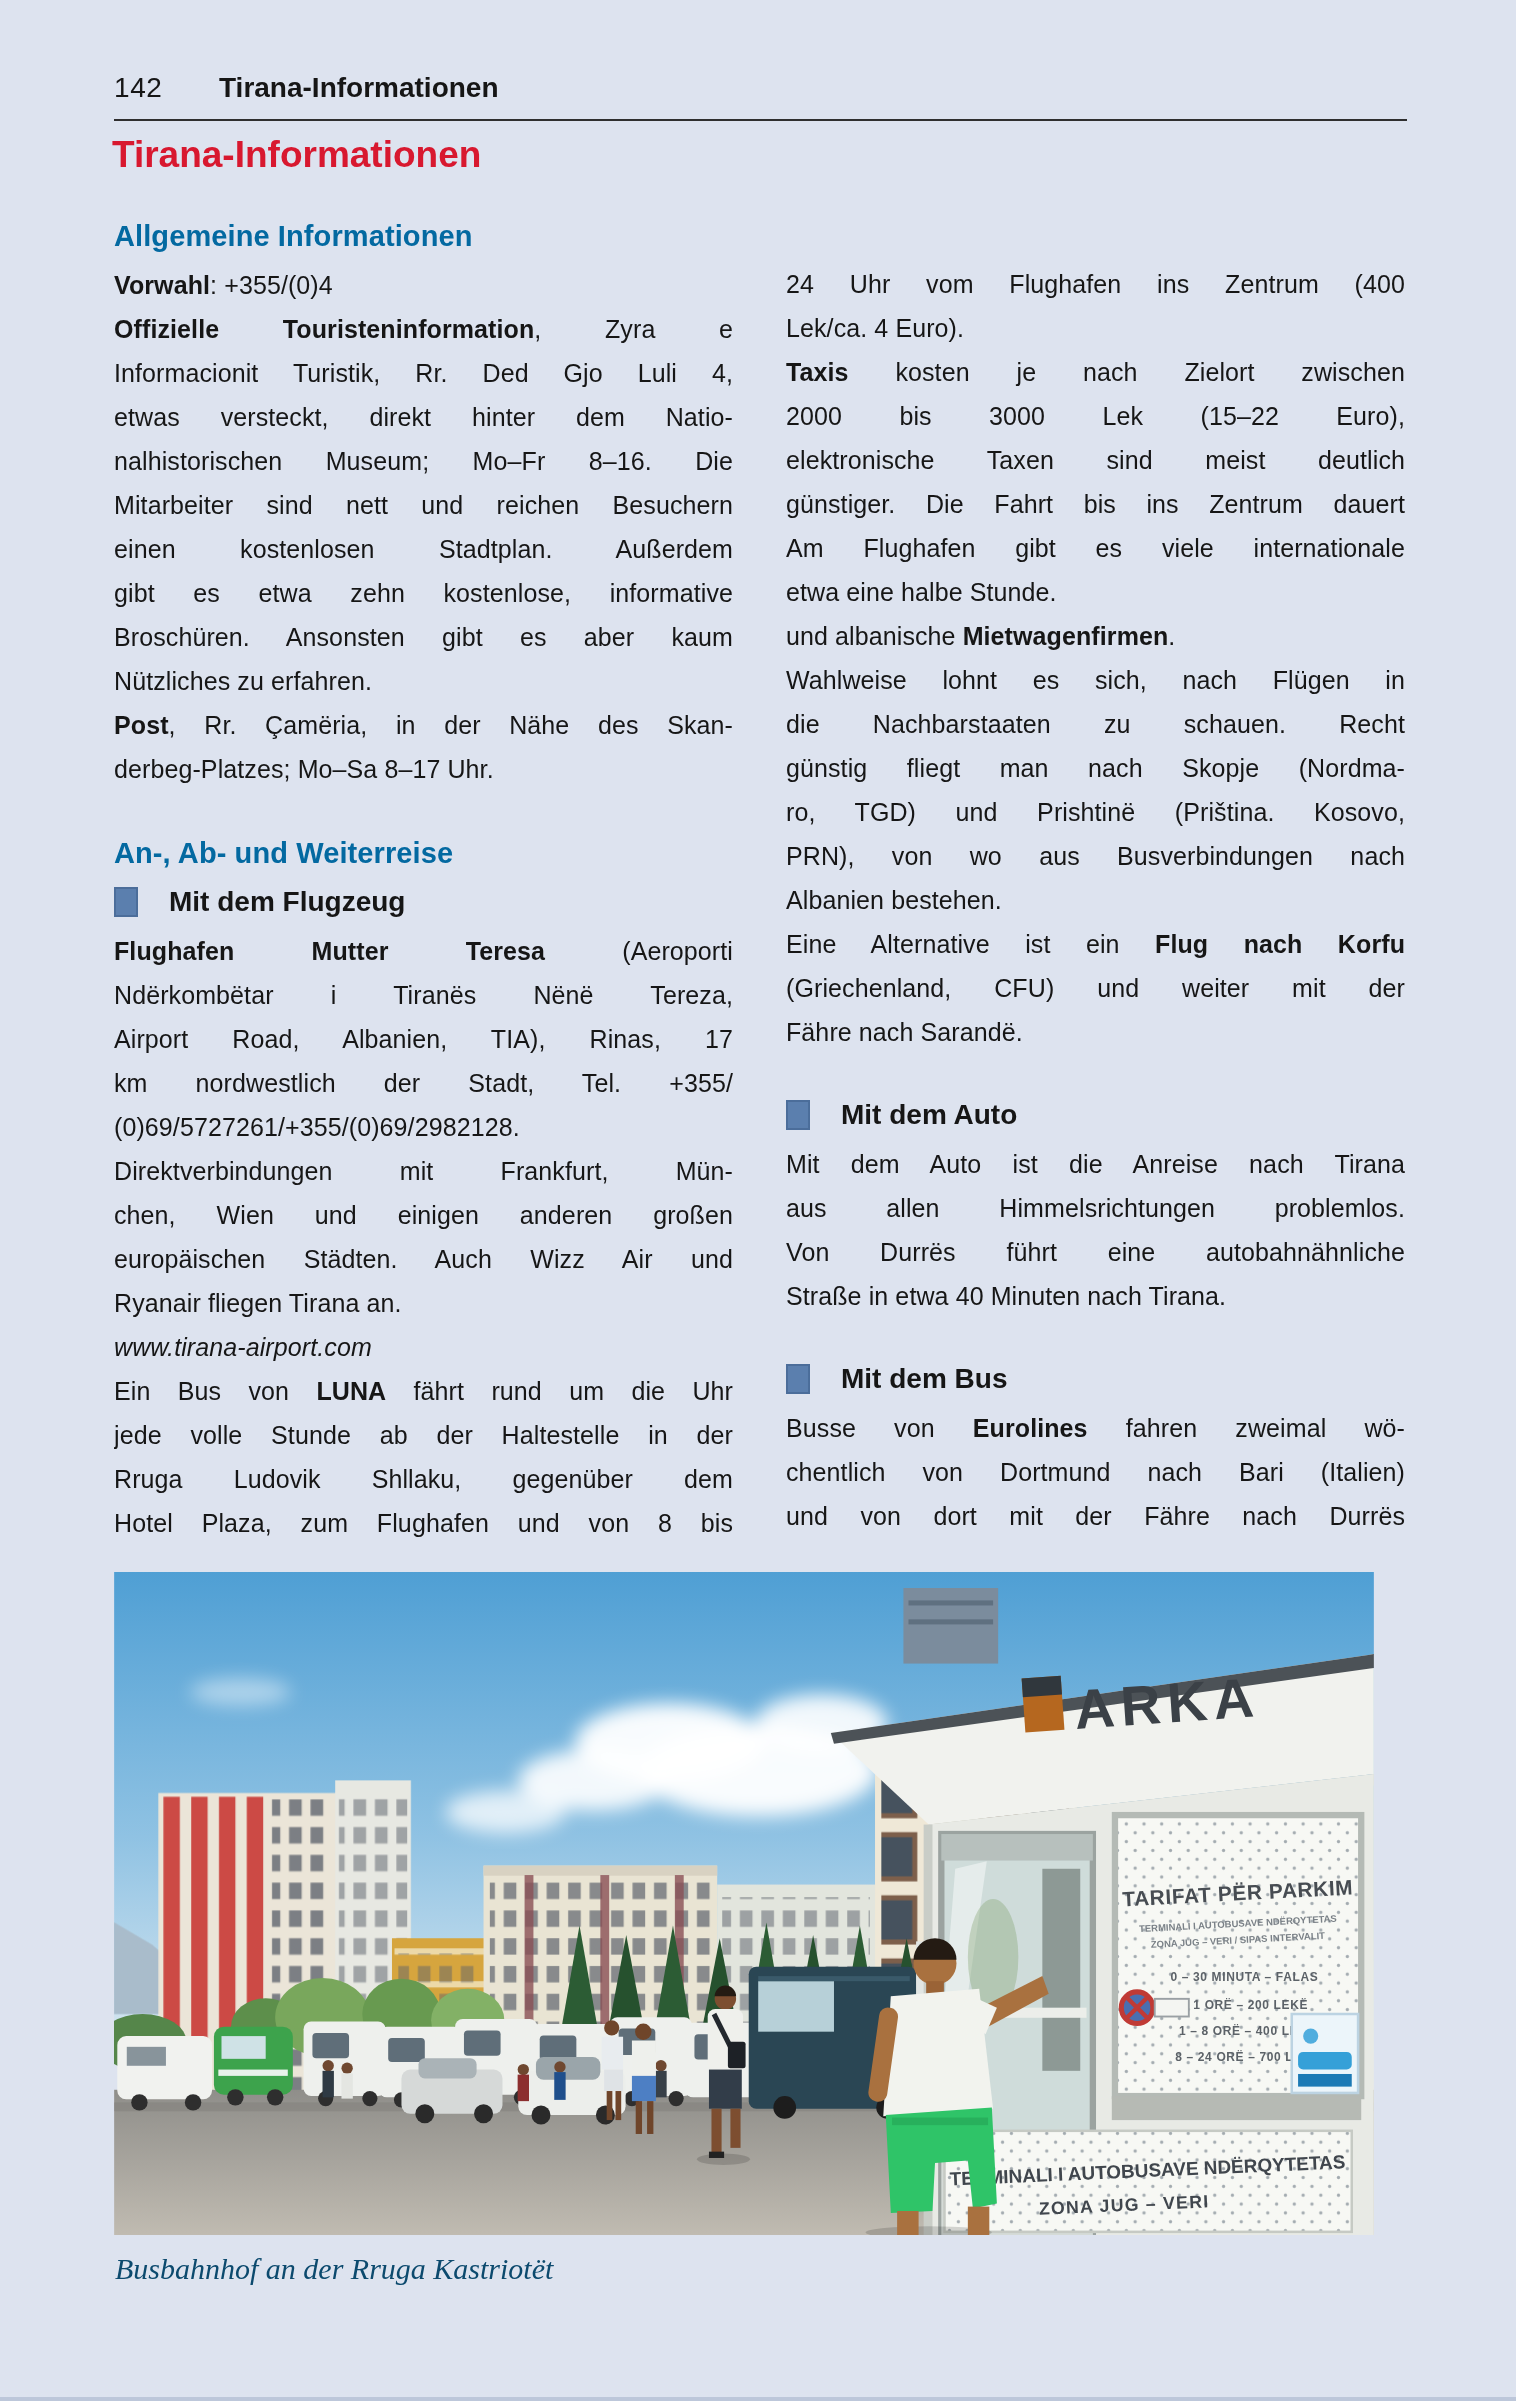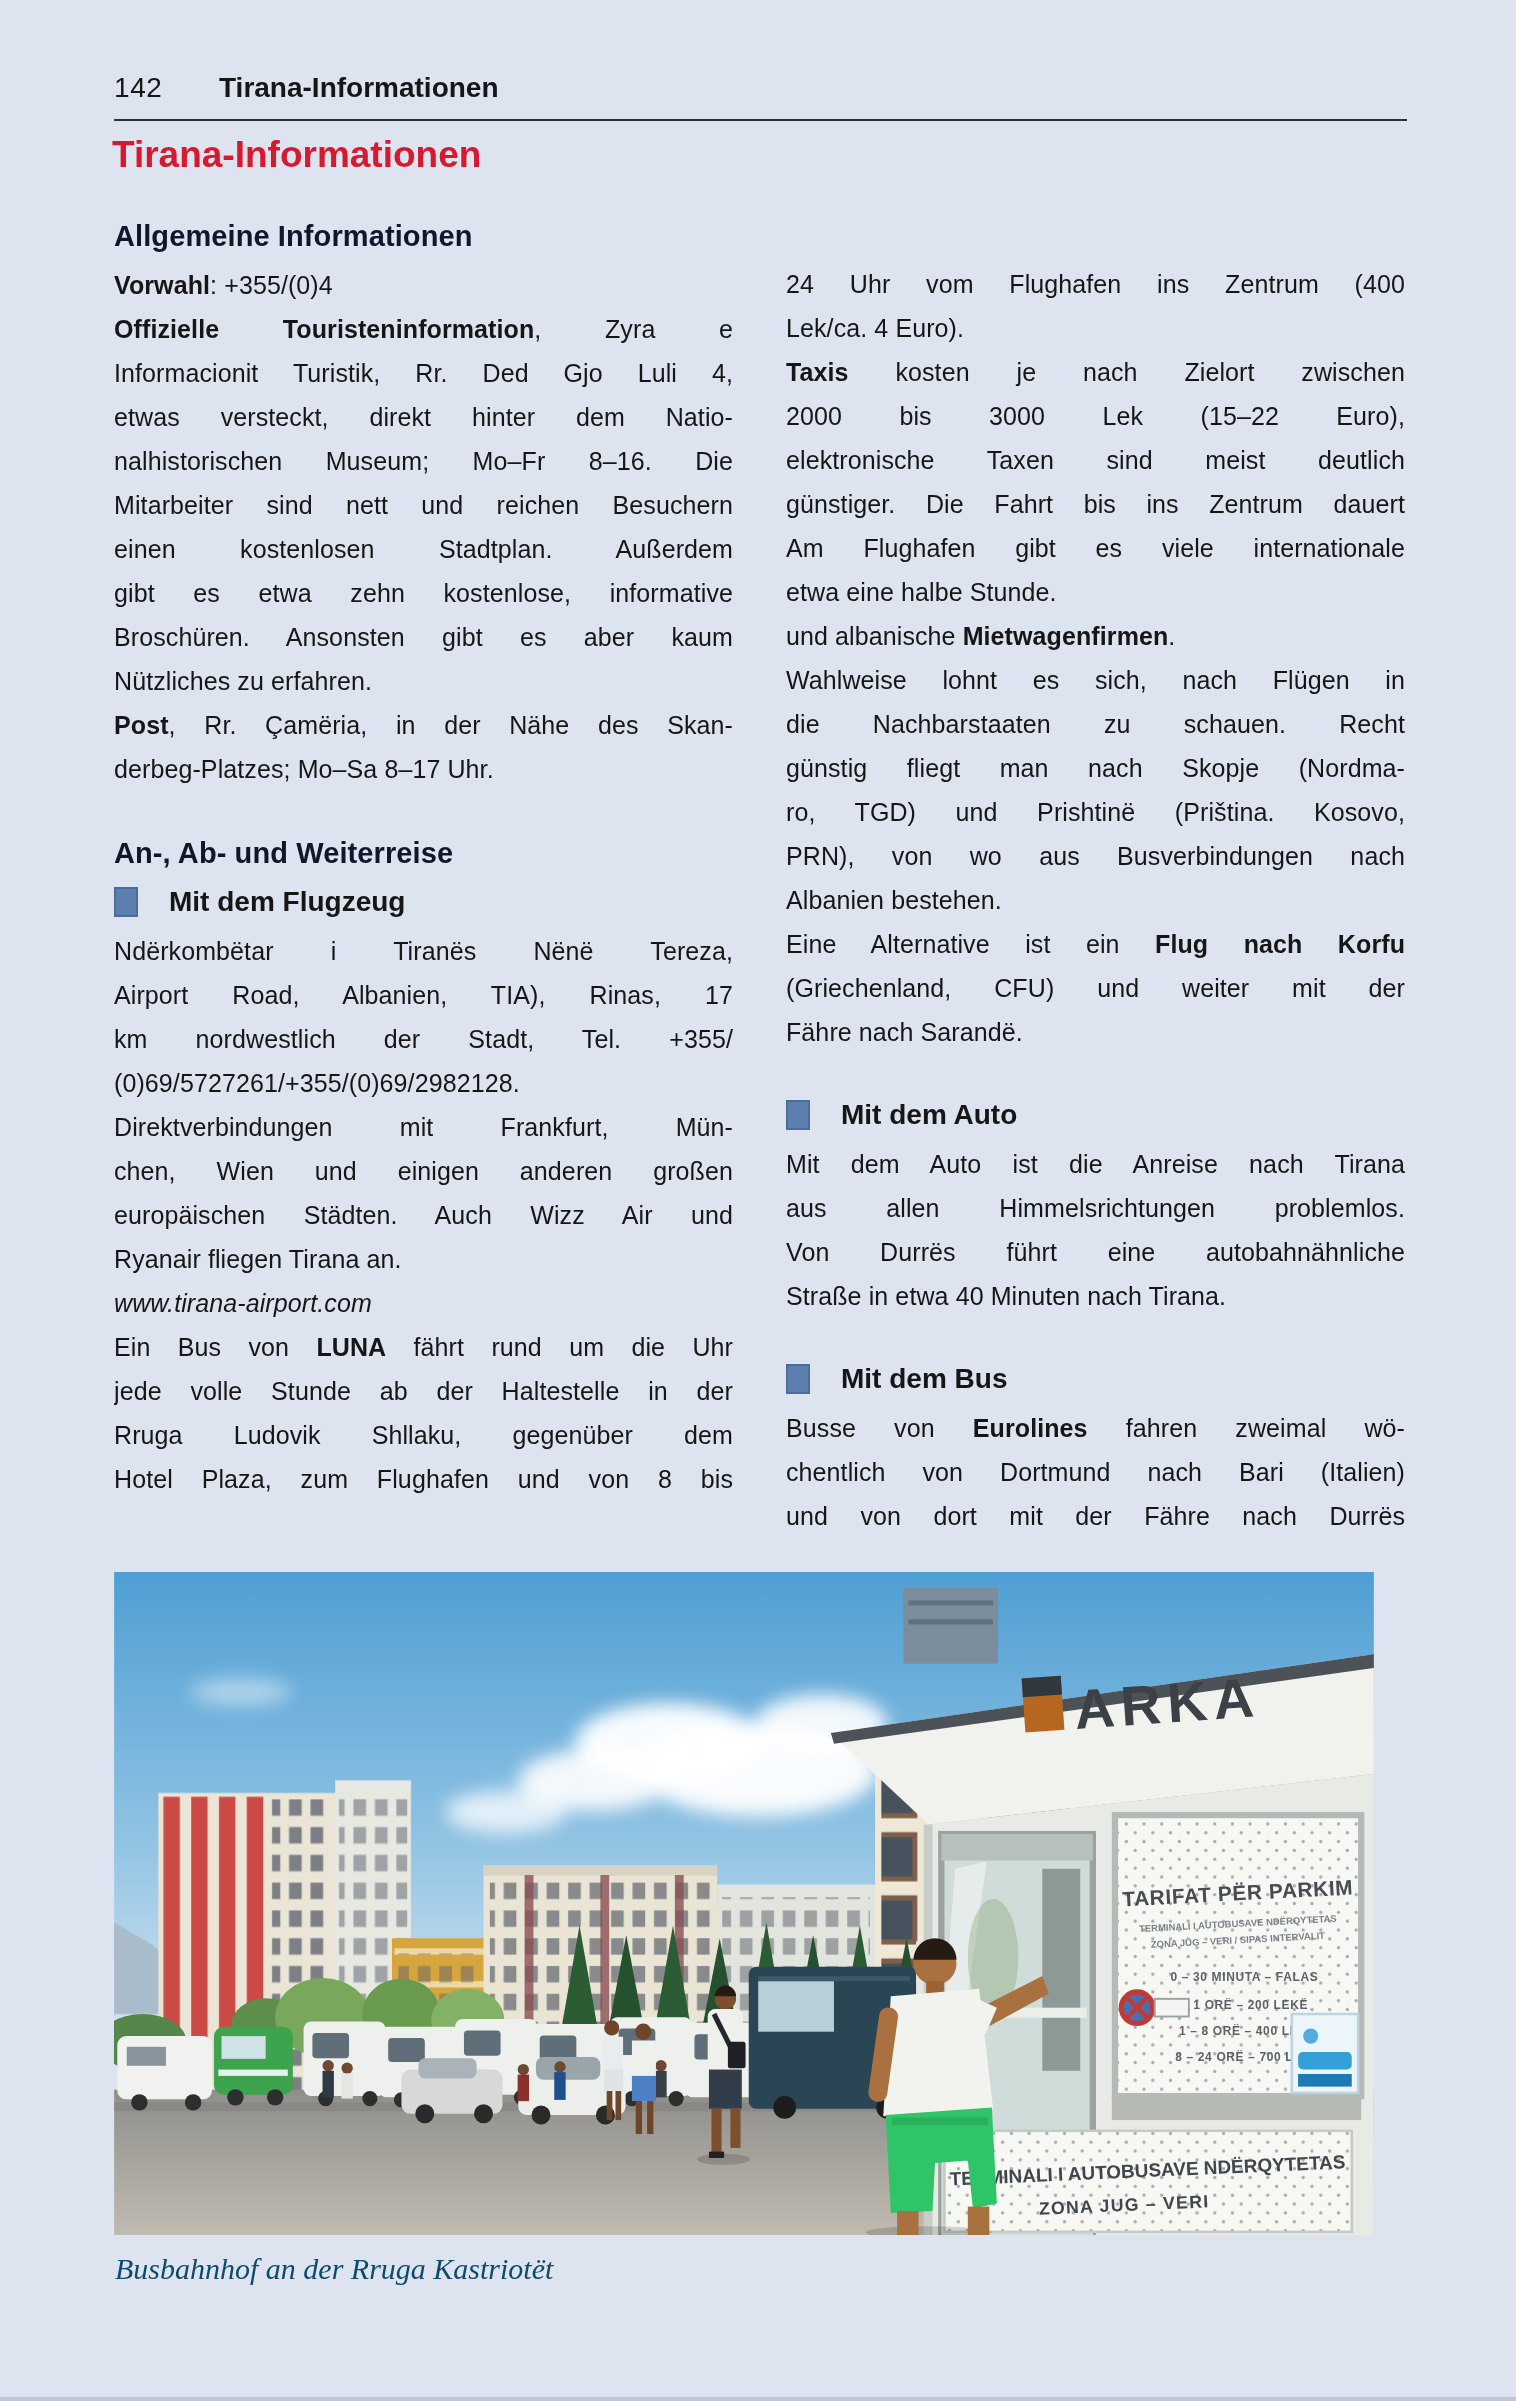--- a/index.html
+++ b/index.html
@@ -10,21 +10,21 @@
   }
   .page{position:absolute;inset:0}
   .pagehead{position:absolute;top:72px;left:114px;width:1293px;font-size:28px;white-space:nowrap}
   .pagenum{display:inline-block;min-width:105px;font-weight:400;letter-spacing:0.6px}
   .runtitle{font-weight:700}
   .rule{position:absolute;top:119px;left:114px;width:1293px;height:1.9px;background:#2f2f2f}
   .h1{position:absolute;top:133px;left:112px;margin:0;font-size:37px;line-height:44px;font-weight:700;color:#d8182f}
   .col{position:absolute;width:619px}
   .col-left{left:114px;top:220px}
   .col-right{left:786px;top:262px}
-  .col-heading{font-size:29px;font-weight:700;color:#0f172a;line-height:33px;margin-bottom:10px;letter-spacing:0.1px}
+  .col-heading{font-size:29px;font-weight:700;color:#0369a1;line-height:33px;margin-bottom:10px;letter-spacing:0.1px}
   .tline + .col-heading{margin-top:46px}
   .tline{font-size:25px;line-height:44px;height:44px;text-align:justify;text-align-last:justify;letter-spacing:0.1px;overflow:hidden}
   .tline.end{text-align-last:left}
   .tline i{font-style:italic}
   .bullet-line{height:44px;font-size:28px;font-weight:700;display:flex;align-items:center;gap:31px;margin-bottom:5px}
   .tline + .bullet-line{margin-top:39px}
   .bullet-square{width:24px;height:30px;background:#5b7fae;flex:none;box-shadow:inset 0 0 0 1.9px #4b6d9a}
   .caption{position:absolute;left:115px;top:2252px;font-family:"Liberation Serif","DejaVu Serif",serif;font-style:italic;font-size:30px;color:#0c4a6e}
   .photo{position:absolute;left:114px;top:1572px;width:1260px;height:663px;display:block}
   .bottom-edge{position:absolute;left:0;bottom:0;width:100%;height:3.8px;background:#bdc7da}
@@ -53,20 +53,21 @@
       <div class="tline">gibt es etwa zehn kostenlose, informative</div>
       <div class="tline">Broschüren. Ansonsten gibt es aber kaum</div>
       <div class="tline end">Nützliches zu erfahren.</div>
       <div class="tline"><b>Post</b>, Rr. Çamëria, in der Nähe des Skan-</div>
       <div class="tline end">derbeg-Platzes; Mo–Sa 8–17 Uhr.</div>
       <div class="col-heading">An-, Ab- und Weiterreise</div>
       <div class="bullet-line">
         <span class="bullet-square"></span>
         <span class="bullet-text">Mit dem Flugzeug</span>
       </div>
+      <div class="tline"><b>Flughafen Mutter Teresa</b> (Aeroporti</div>
       <div class="tline">Ndërkombëtar i Tiranës Nënë Tereza,</div>
       <div class="tline">Airport Road, Albanien, TIA), Rinas, 17</div>
       <div class="tline">km nordwestlich der Stadt, Tel. +355/</div>
       <div class="tline">(0)69/5727261/+355/(0)69/2982128.</div>
       <div class="tline">Direktverbindungen mit Frankfurt, Mün-</div>
       <div class="tline">chen, Wien und einigen anderen großen</div>
       <div class="tline">europäischen Städten. Auch Wizz Air und</div>
       <div class="tline end">Ryanair fliegen Tirana an.</div>
       <div class="tline end"><i>www.tirana-airport.com</i></div>
       <div class="tline">Ein Bus von <b>LUNA</b> fährt rund um die Uhr</div>

